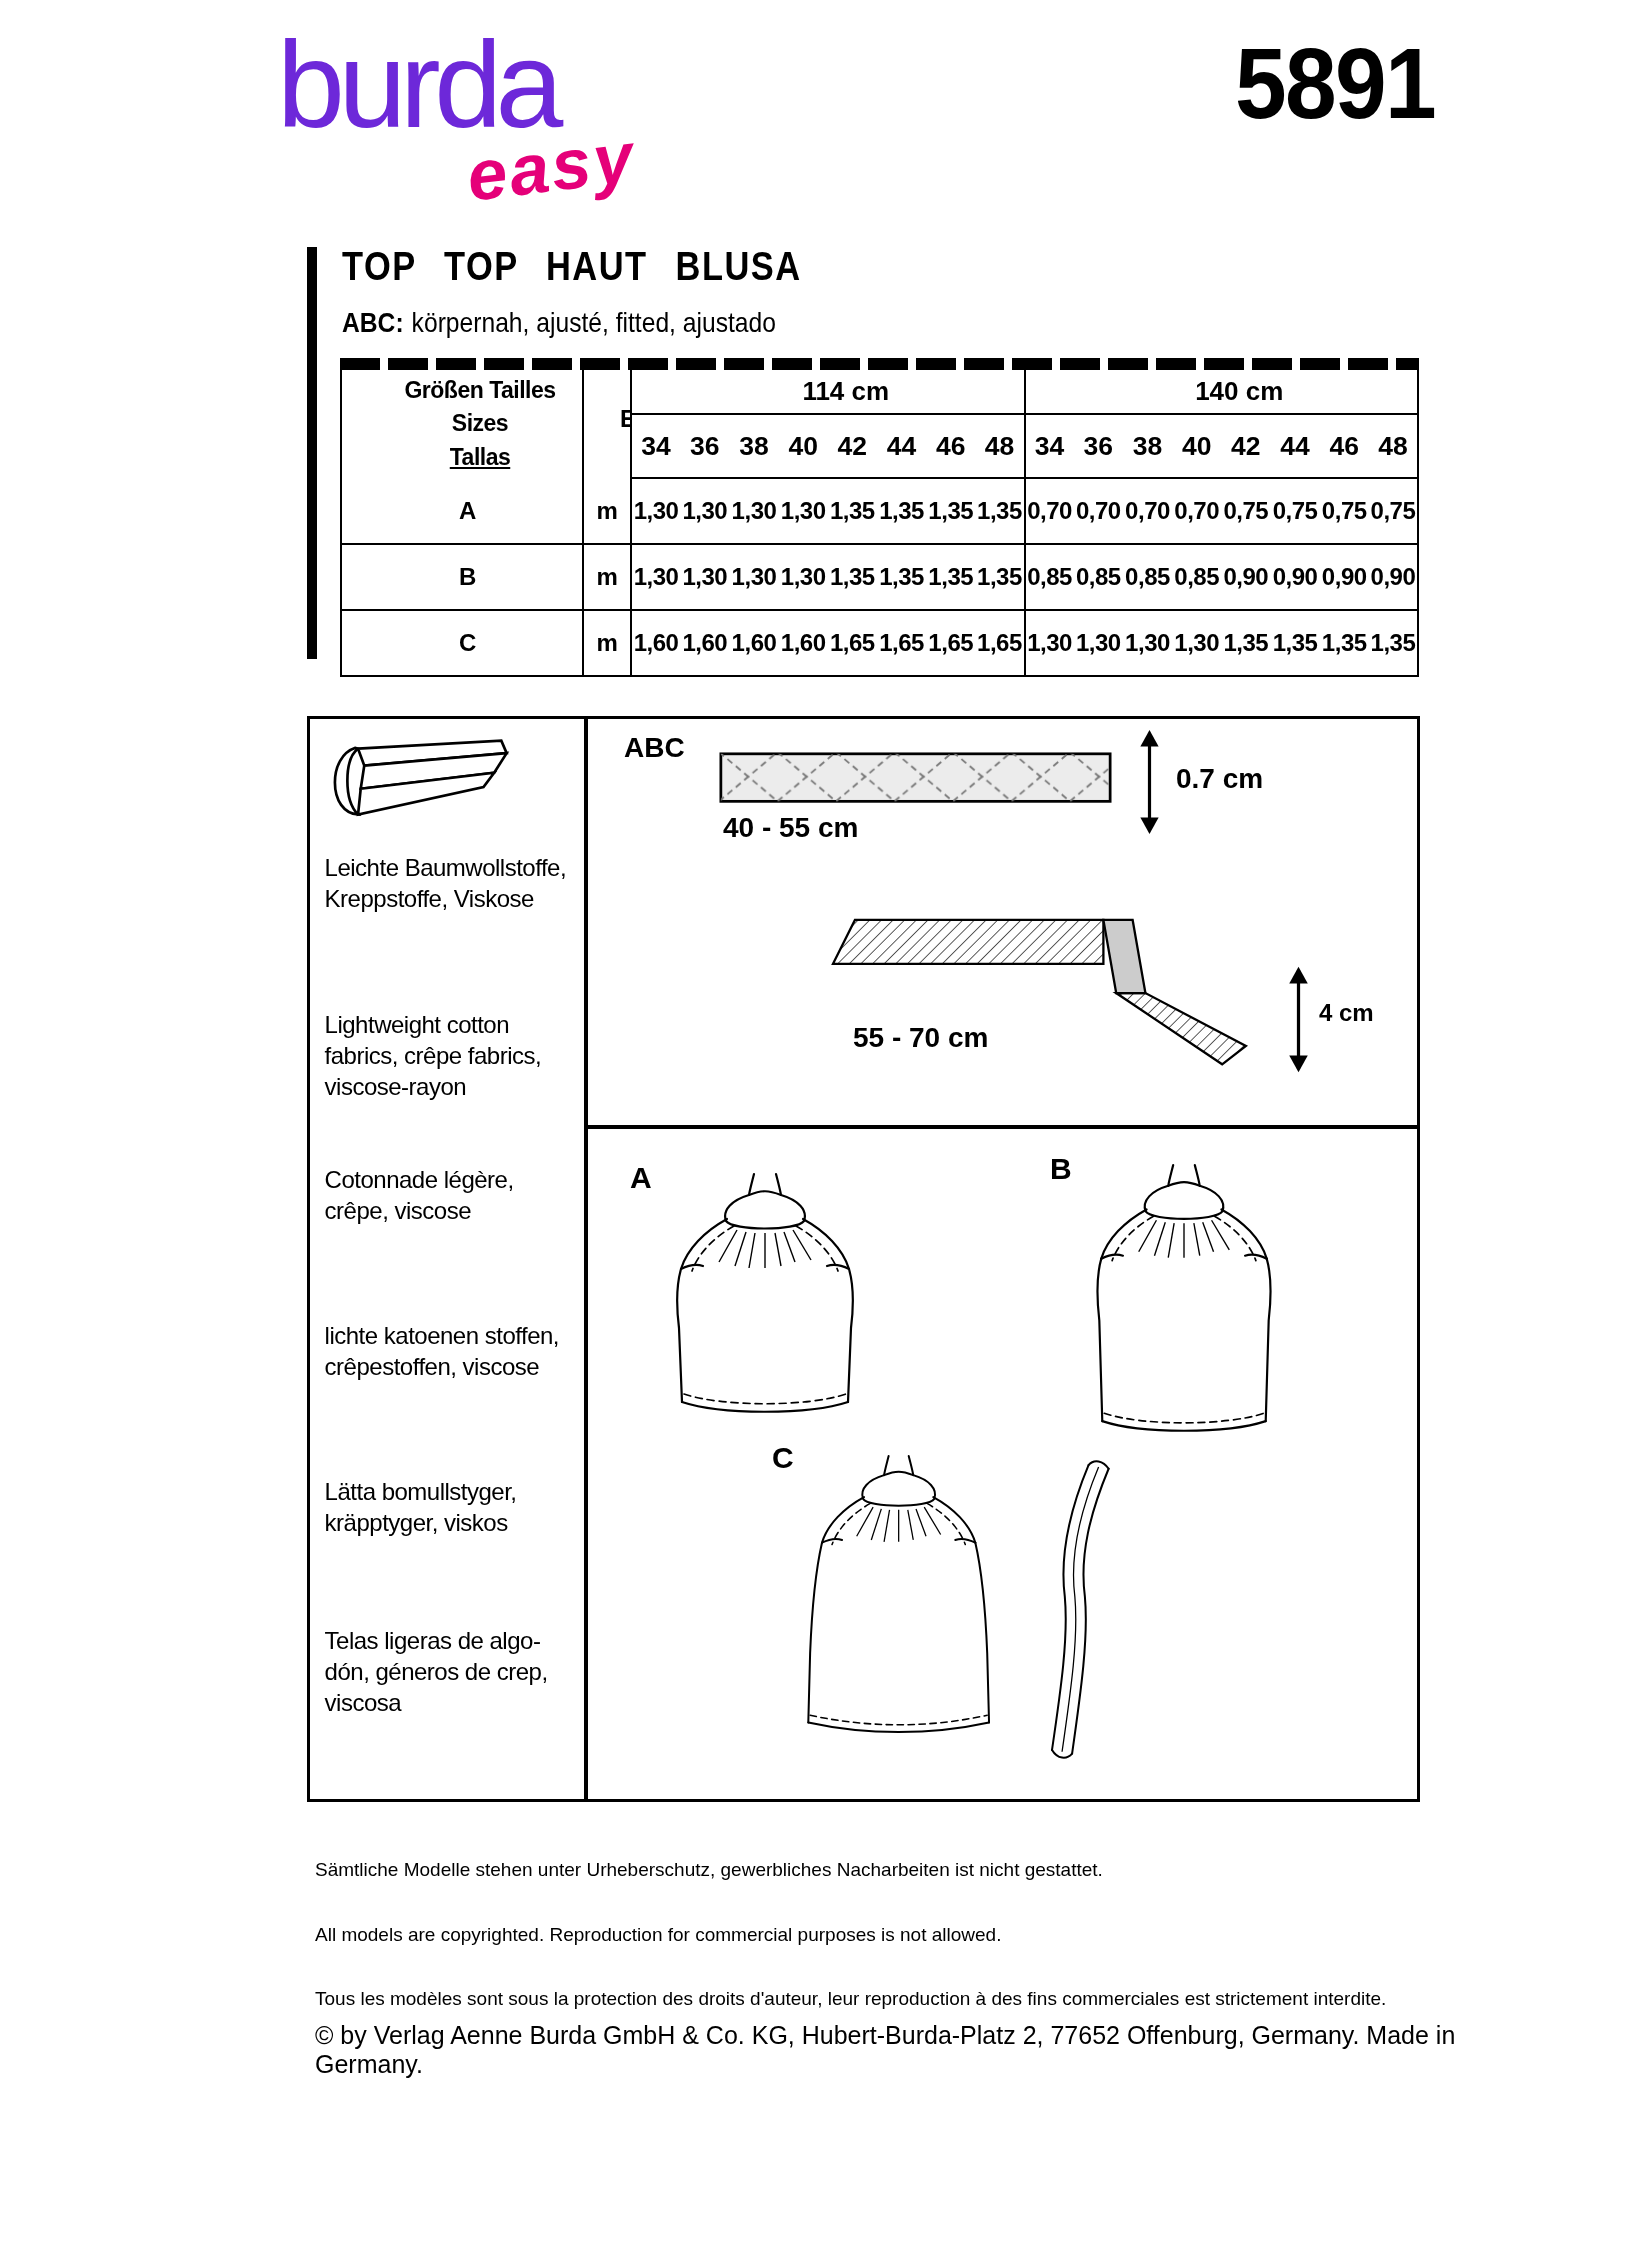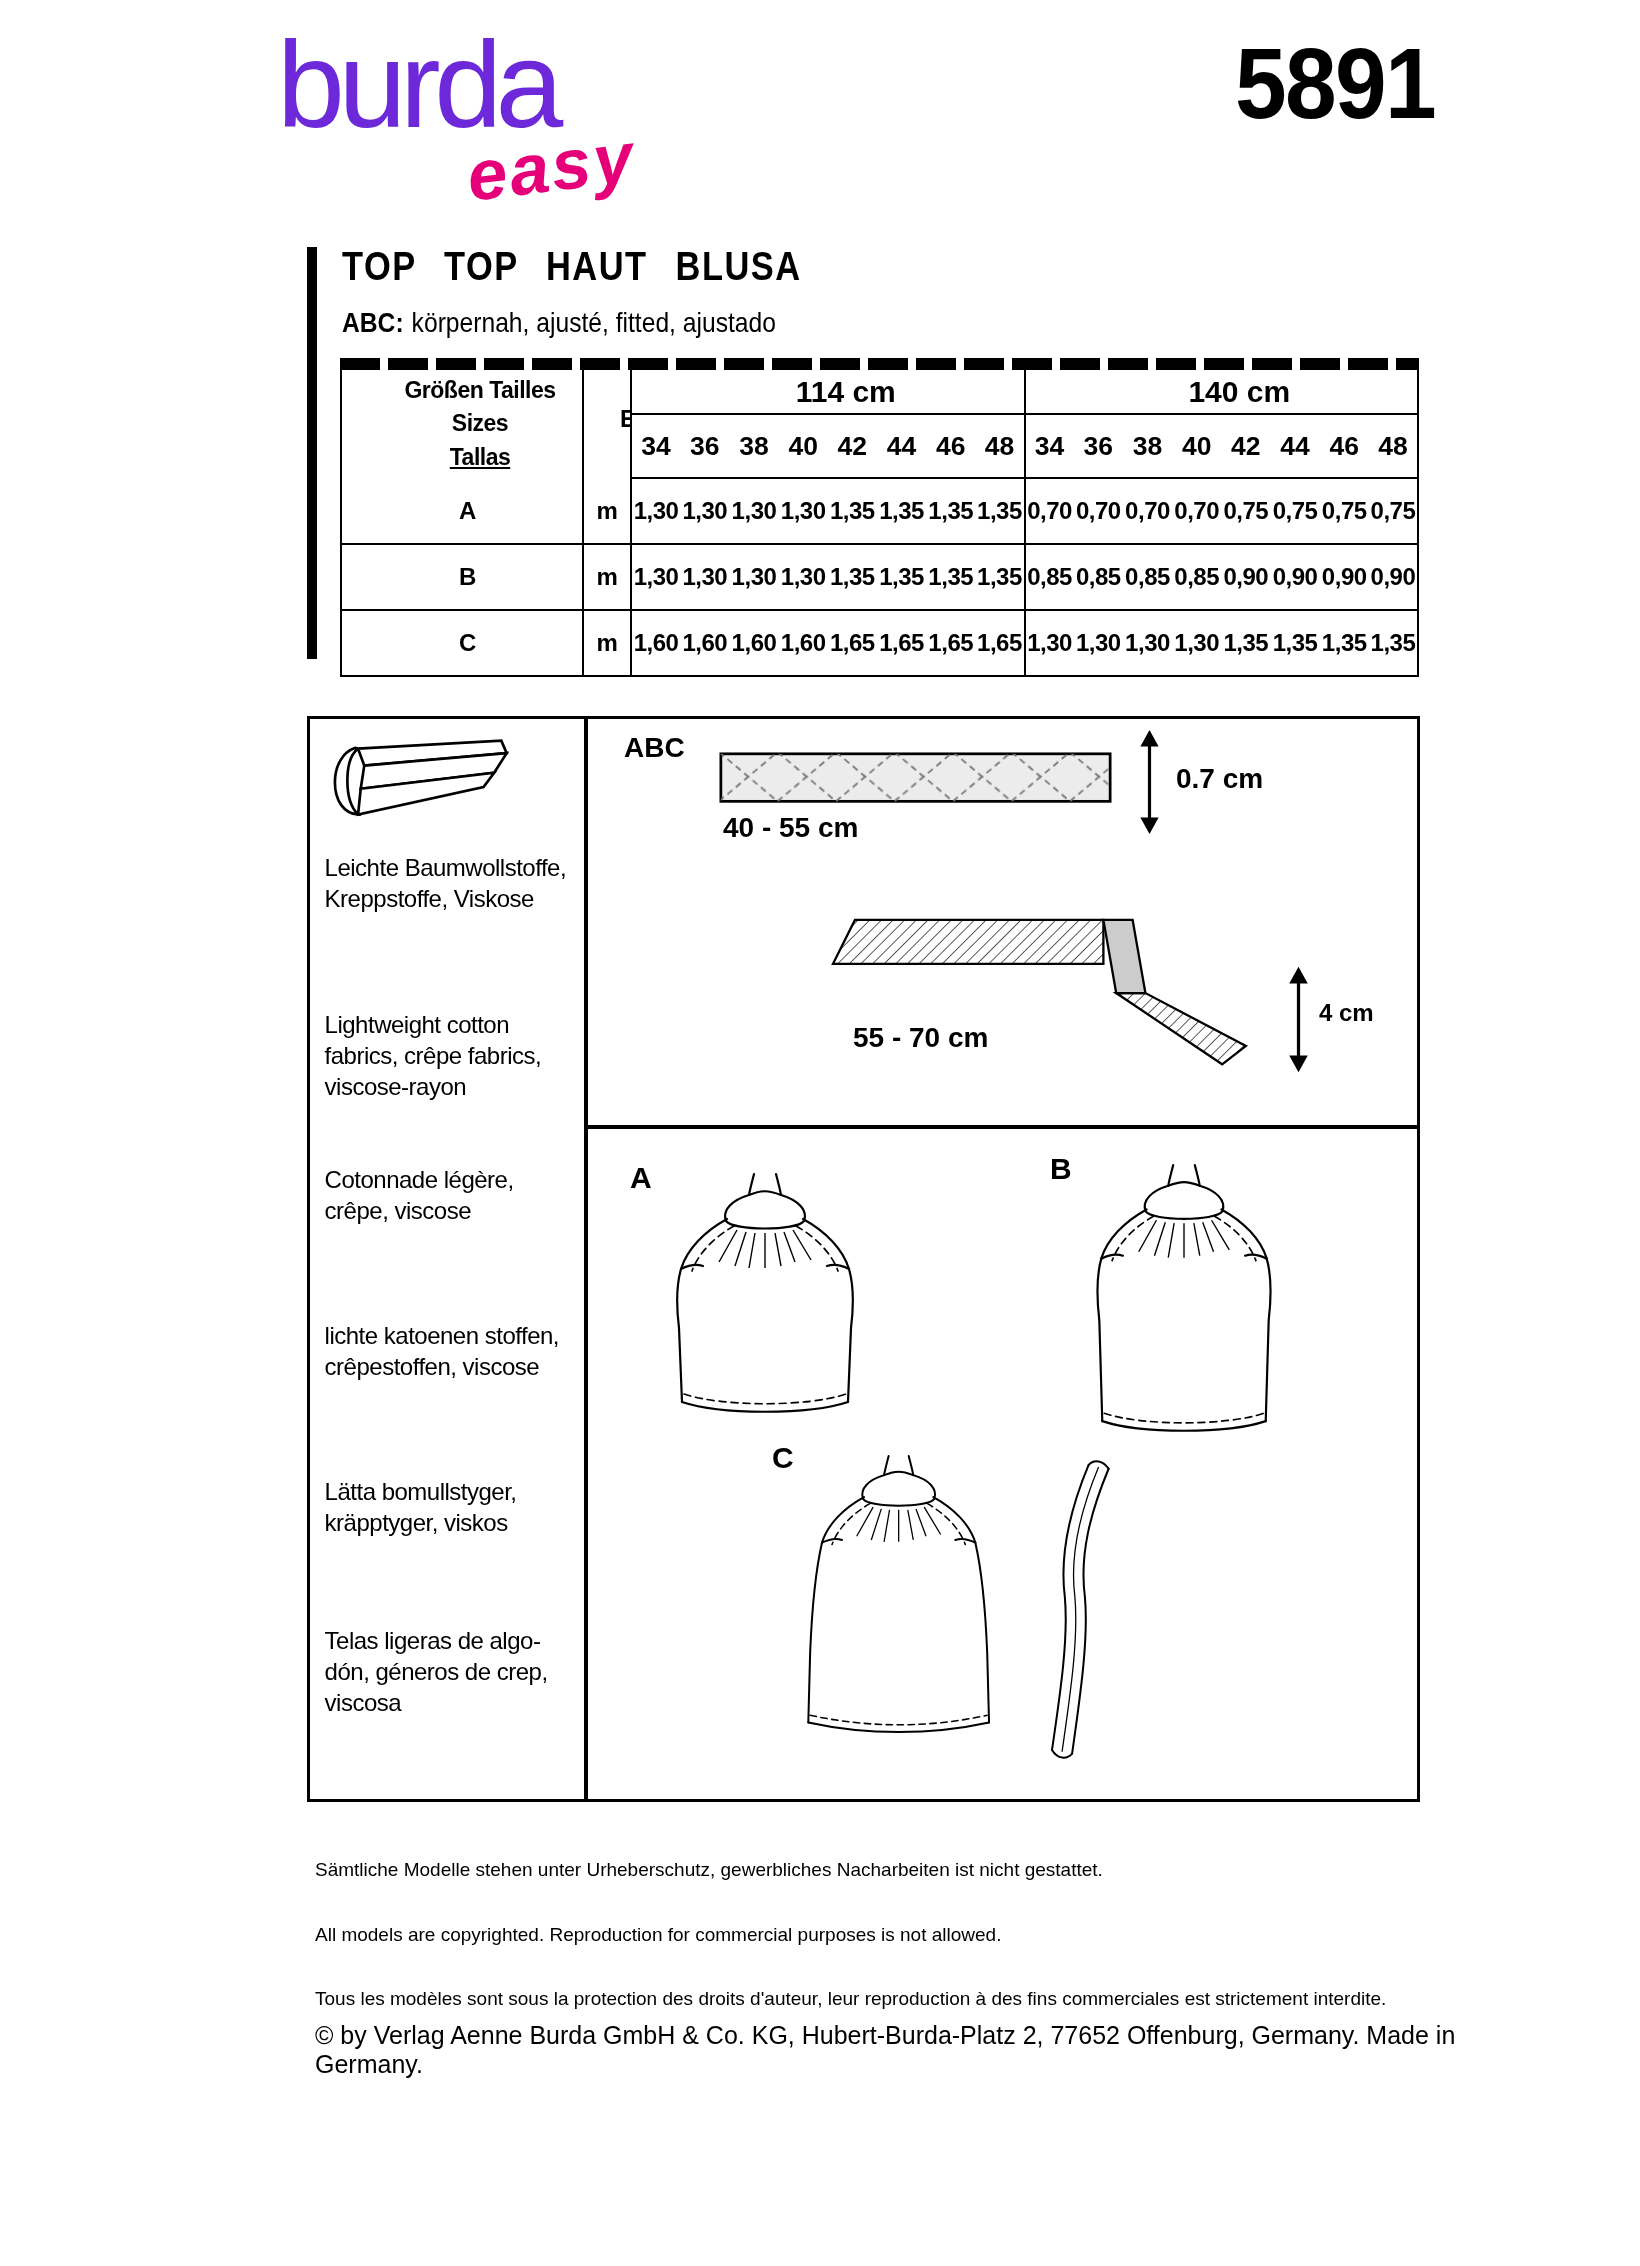--- a/index.html
+++ b/index.html
@@ -52,21 +52,21 @@
   .size-table td { font-weight:bold; text-align:center; vertical-align:middle; overflow:hidden; }
   .r-cm td   { height:44px;padding-left:36px; }
   .r-sizes td{ height:64px; font-size:26.5px; border-bottom:2.7px solid #000; }
   .r-data td { height:66px; font-size:24px; letter-spacing:-0.5px; border-bottom:2.7px solid #000; }
   .c-label {
     text-align:left; padding-left:9.1px; font-size:23px; letter-spacing:-0.5px;
     border-right:2.7px solid #000; line-height:1.45; vertical-align:middle;
   }
   .c-label .u { text-decoration:underline; }
   .c-eur  { font-size:24px; border-right:2.7px solid #000; vertical-align:bottom; padding-bottom:11px; }
-  .c-cm   { font-size:30px; border-bottom:2.7px solid #000;margin-left:48px; }
+  .c-cm   { font-size:26px; border-bottom:2.7px solid #000;margin-left:48px; }
   .c-grp  { border-left:2.7px solid #000; }
   .c-view { text-align:left; padding-left:11px; font-size:28px; border-right:2.7px solid #000; }
   .c-m    { border-right:2.7px solid #000; font-size:25px; }
 
   
   .main-box { position:absolute; left:307px; top:716px; width:1113px; height:1086px; border:3.7px solid #000; }
   .vdiv { position:absolute; left:274px; top:0; width:3.7px; height:100%; background:#000; }
   .hdiv { position:absolute; left:274px; top:406px; right:0; height:3.7px; background:#000; }
 
   .bolt-icon { position:absolute; left:12.8px; top:11px; }

